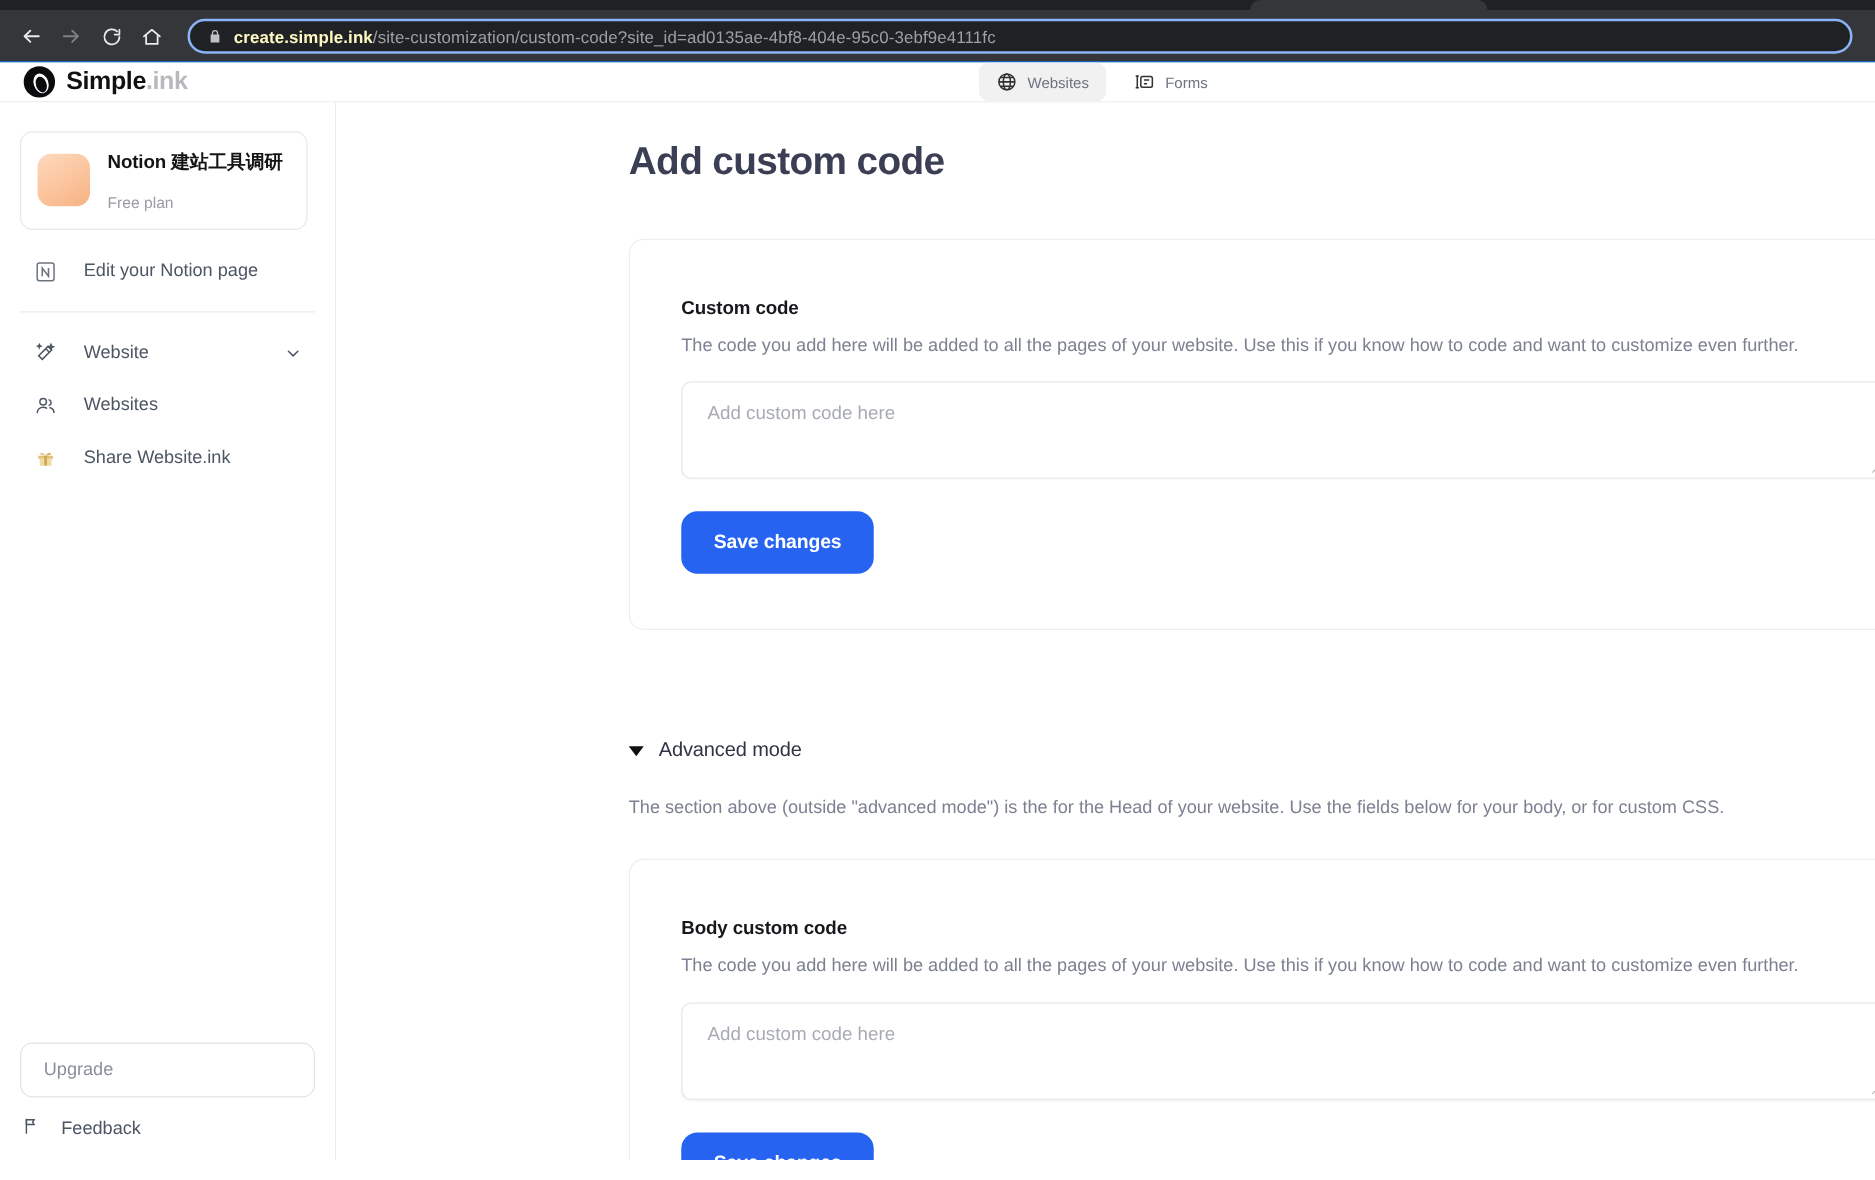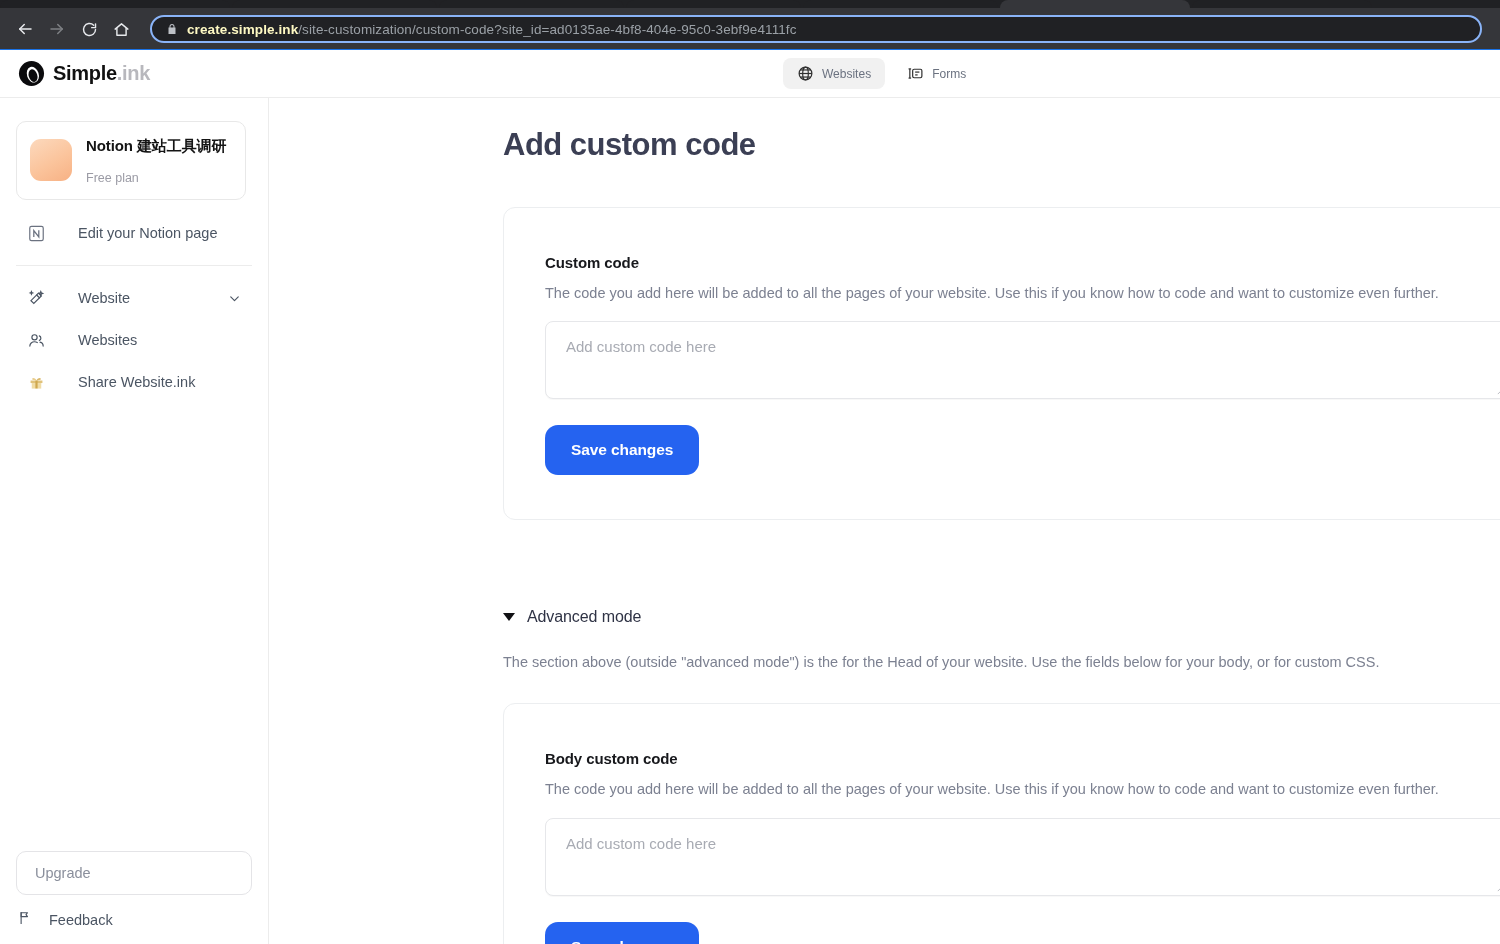--- a/index.html
+++ b/index.html
@@ -87,21 +87,21 @@
     position: absolute;
     top: 50px; left: 0;
     width: 1500px;
     height: 894px;
     background: #fff;
     overflow: hidden;
   }
 
   
   .app-header {
-    height: 48px;
+    height: 32px;
     border-bottom: 1px solid #ececec;
     display: flex;
     align-items: center;
     position: relative;
     background: #fff;
   }
   .brand {
     display: flex; align-items: center; gap: 8px;
     margin-left: 18px;
   }
@@ -167,21 +167,21 @@
     line-height: 1.35;
     letter-spacing: -0.1px;
   }
   .site-plan {
     font-size: 12.5px;
     color: #9b9ba5;
     margin-top: 15px;
   }
 
   .side-link {
-    display: flex; align-items: center; gap: 32px;
+    display: flex; align-items: center; gap: 21px;
     padding: 9px 16px;
     margin: 0 10px;
     border-radius: 8px;
     font-size: 14.5px;
     color: #4b5563;
   }
   .side-link .ico { width: 20px; height: 20px; flex: 0 0 auto; display:flex; align-items:center; justify-content:center; }
   .side-link .ico svg { display:block; }
   .edit-notion { margin-top: 14px; }
 

